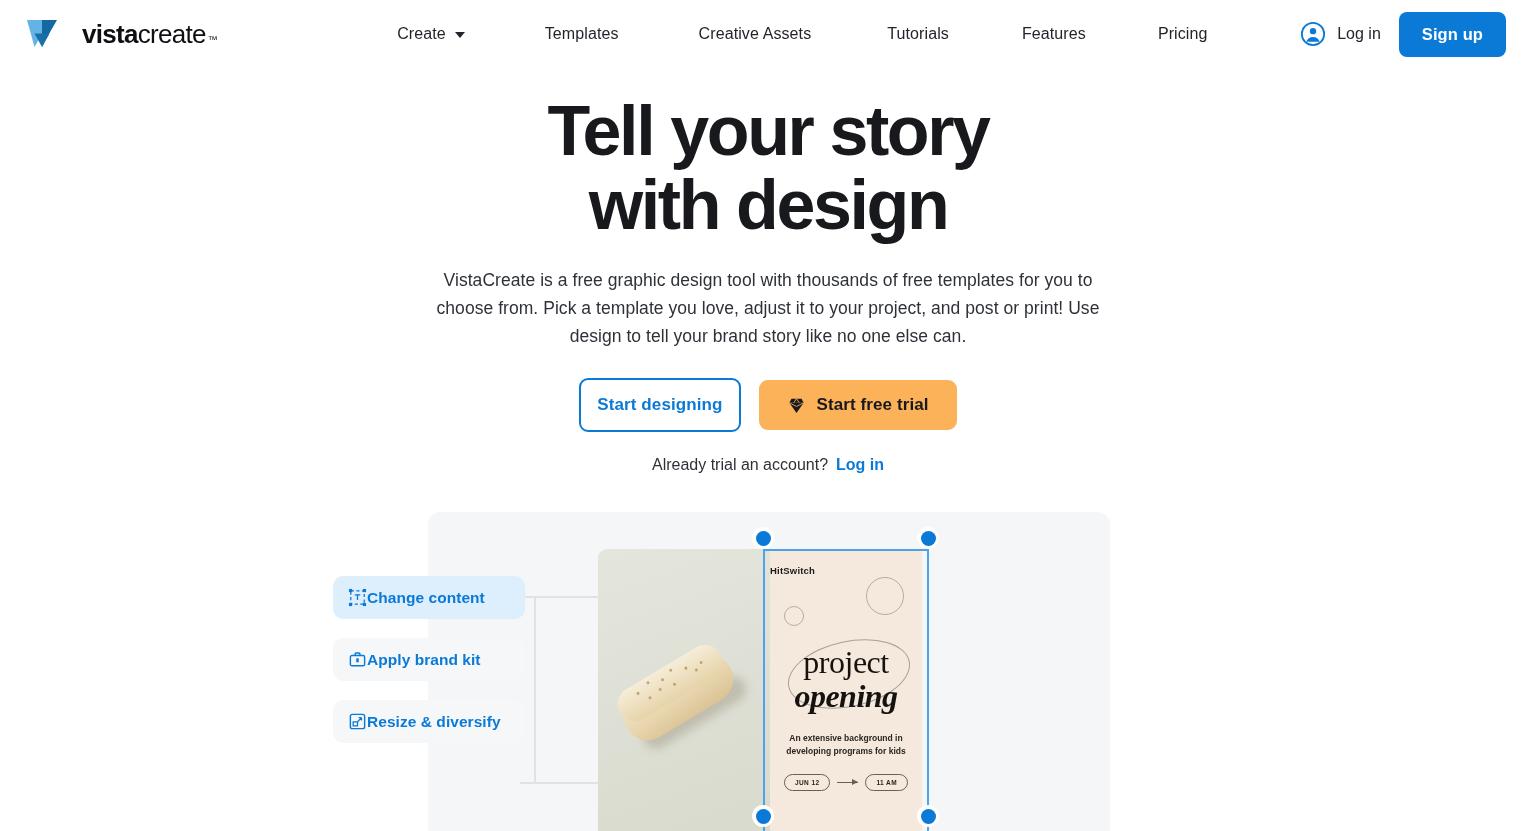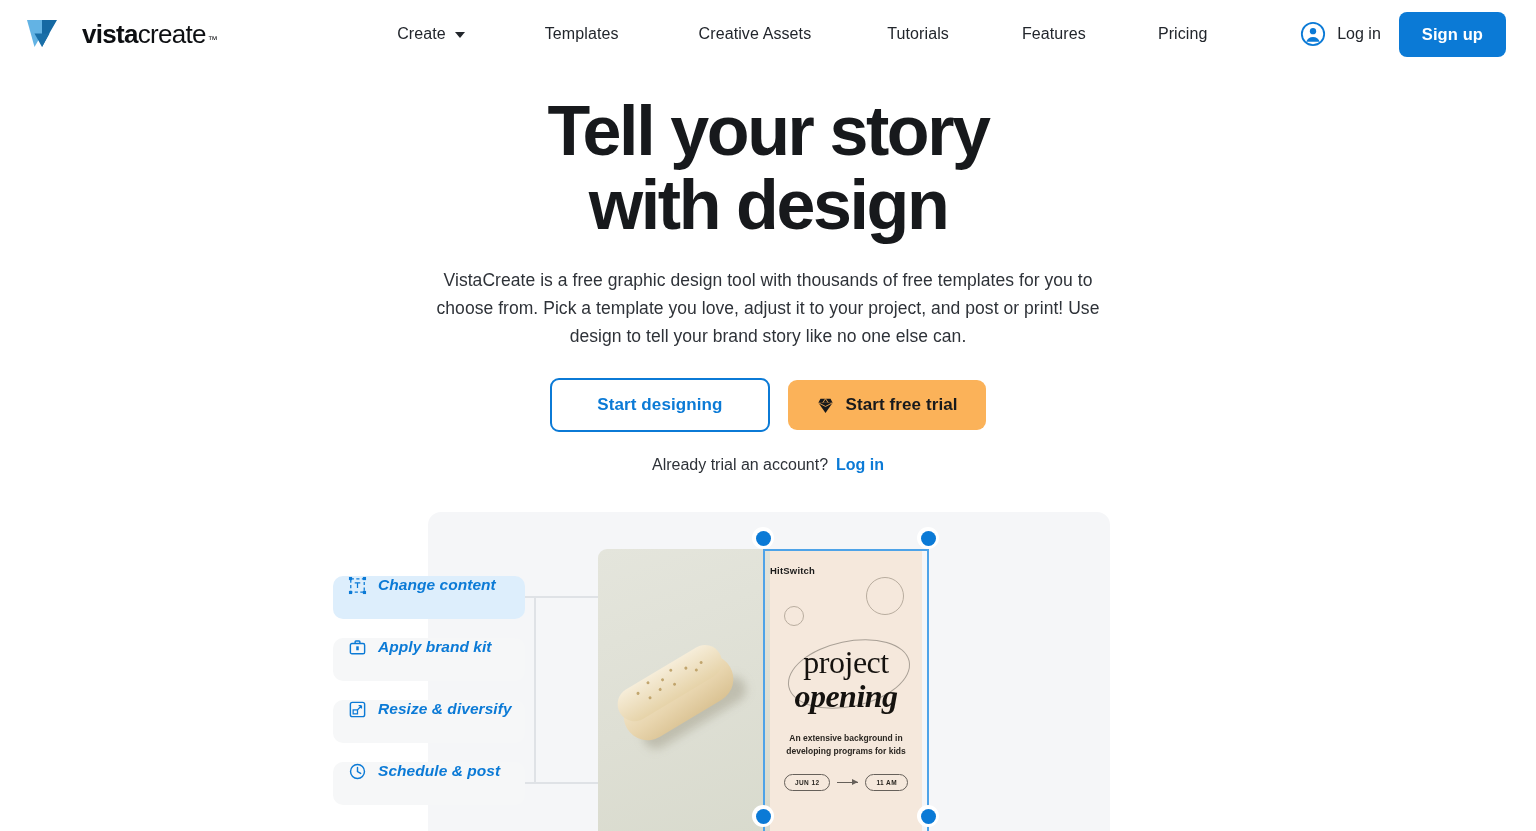--- a/index.html
+++ b/index.html
@@ -133,21 +133,21 @@
     gap: 18px;
     margin-top: 28px;
   }
   .btn-outline {
     background: #ffffff;
     border: 2px solid #0b7ad6;
     color: #0b7ad6;
     font-size: 17px;
     font-weight: 700;
     border-radius: 9px;
-    padding: 15px 45px;
+    padding: 15px 16px;
     cursor: pointer;
     font-family: "Liberation Sans", sans-serif;
     letter-spacing: 0.1px;
   }
   .btn-solid {
     background: #fbb259;
     border: none;
     color: #17191c;
     font-size: 17px;
     font-weight: 700;
@@ -207,32 +207,30 @@
   .pill-stack {
     position: absolute;
     left: 333px;
     top: 64px;
     width: 192px;
   }
   .pill {
     height: 43px;
     border-radius: 10px;
     display: flex;
-    align-items: flex-start;
-    gap: 11px;
+    align-items: center;
     padding: 0 15px;
     font-size: 15.5px;
     font-weight: 700;
     color: #0b7ad6;
     background: #f6f7f8;
     position: relative;
     cursor: pointer;
     letter-spacing: 0.05px;
     white-space: nowrap;
-    font-style: italic;
   }
   .pill.active { background: #ddeefc; }
   .pill + .pill { margin-top: 19px; }
   .pill-icon { width: 19px; height: 19px; flex: none; display: block; }
 
   
   .photo-card {
     position: absolute;
     left: 598px;
     top: 37px;
@@ -509,27 +507,20 @@
 
     <div class="pill">
       <svg class="pill-icon" viewBox="0 0 24 24">
         <rect x="3" y="3" width="18" height="18" rx="2.5" fill="none" stroke="#0b7ad6" stroke-width="1.8"></rect>
         <rect x="6.5" y="12.5" width="5.5" height="5" fill="none" stroke="#0b7ad6" stroke-width="1.6"></rect>
         <path d="M12 12.5L17 7.2M17 7.2h-3.6M17 7.2v3.6" fill="none" stroke="#0b7ad6" stroke-width="1.6"></path>
       </svg>
       <span>Resize &amp; diversify</span>
     </div>
 
-    <div class="pill">
-      <svg class="pill-icon" viewBox="0 0 24 24">
-        <circle cx="12" cy="12" r="8.8" fill="none" stroke="#0b7ad6" stroke-width="1.8"></circle>
-        <path d="M12 6.8V12l4 2.4" fill="none" stroke="#0b7ad6" stroke-width="1.8" stroke-linecap="round"></path>
-      </svg>
-      <span>Schedule &amp; post</span>
-    </div>
   </div>
 
   <div class="photo-card">
     <div class="eclair">
       <div class="eclair-shadow"></div>
       <div class="eclair-body"></div>
       <div class="eclair-top"></div>
       <div class="crumbs">
         <span class="crumb" style="left:34px; top:30px;"></span>
         <span class="crumb" style="left:48px; top:26px;"></span>

